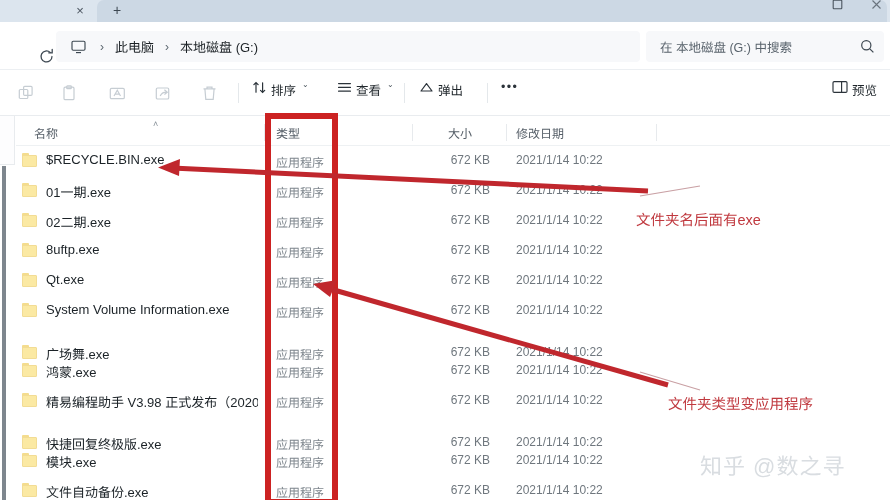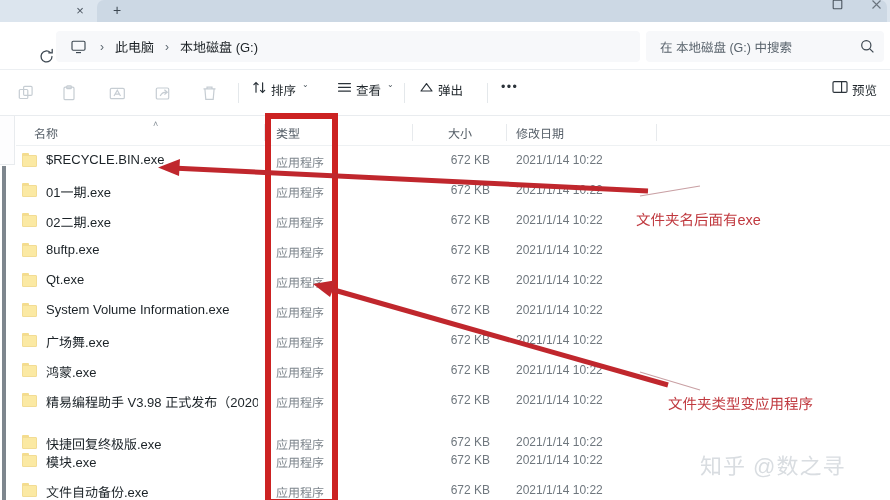--- a/index.html
+++ b/index.html
@@ -459,21 +459,21 @@
       <div class="row" style="top: 150px;">
         <span class="folder-icon">
           <span class="tabtop"></span>
           <span class="body"></span>
         </span>
         <span class="cell-name">System Volume Information.exe</span>
         <span class="cell-type">应用程序</span>
         <span class="cell-size">672 KB</span>
         <span class="cell-date">2021/1/14 10:22</span>
       </div>
-      <div class="row" style="top: 180px; padding-left: 32px;">
+      <div class="row" style="top: 192px; padding-left: 32px;">
         <span class="folder-icon">
           <span class="tabtop"></span>
           <span class="body"></span>
         </span>
         <span class="cell-name">广场舞.exe</span>
         <span class="cell-type">应用程序</span>
         <span class="cell-size">672 KB</span>
         <span class="cell-date">2021/1/14 10:22</span>
       </div>
       <div class="row" style="top: 210px;">

